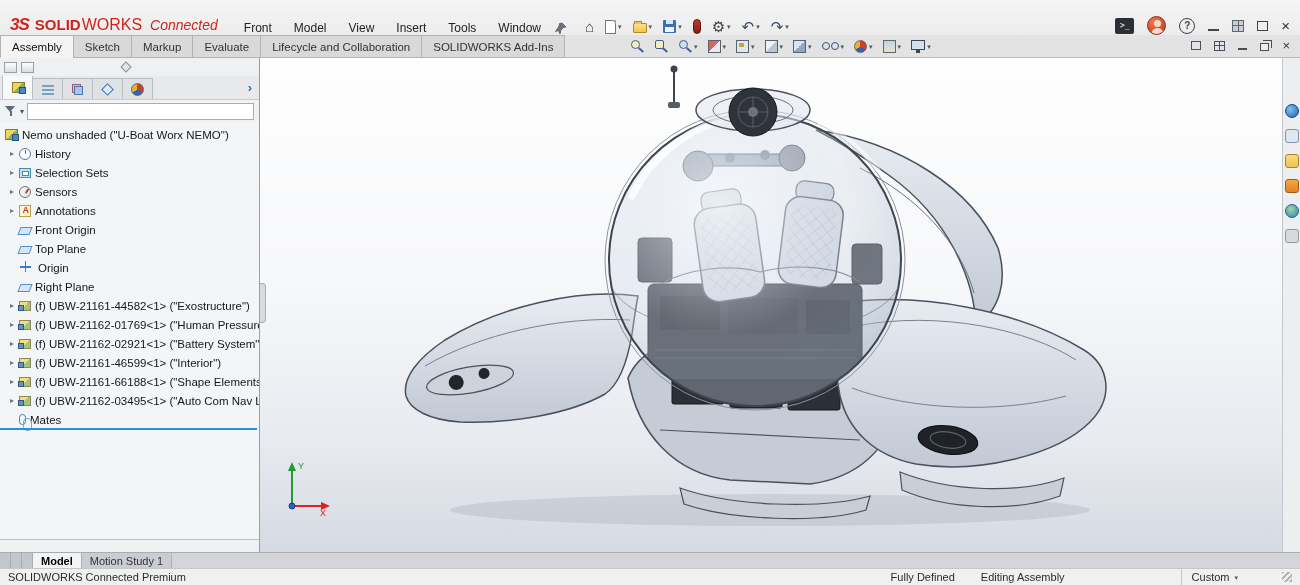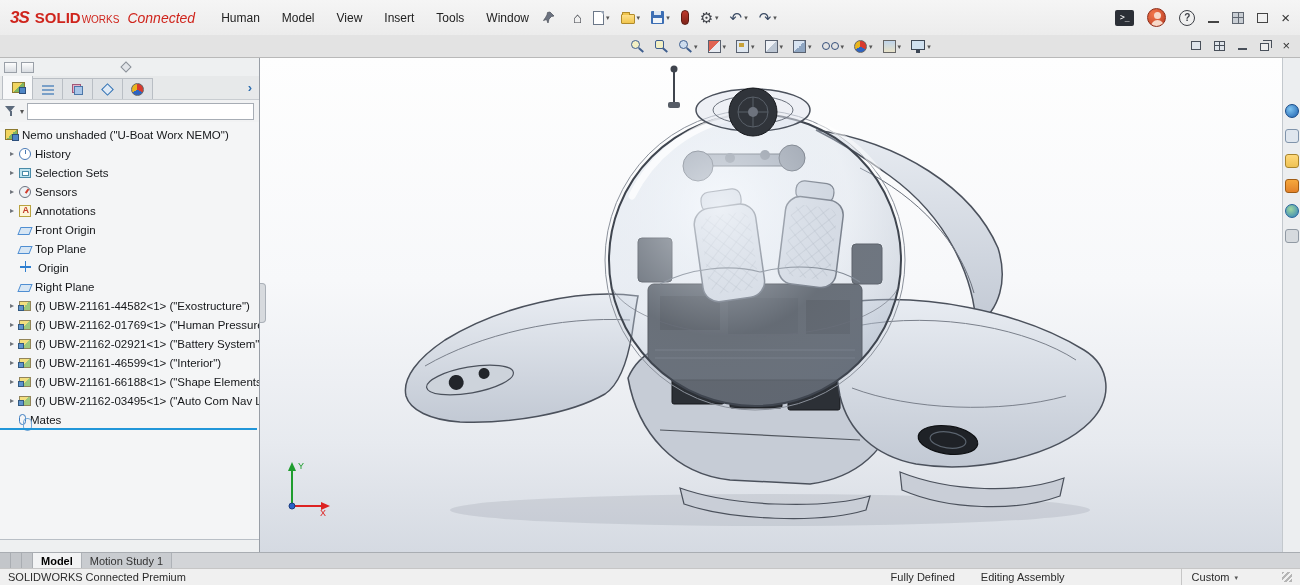--- a/index.html
+++ b/index.html
@@ -1,25 +1,25 @@
 <!DOCTYPE html>
 <html><head>
 <meta charset="utf-8">
 <style>
 *{box-sizing:border-box;margin:0;padding:0}
 html,body{width:1300px;height:585px;overflow:hidden}
 body{font-family:"Liberation Sans",sans-serif;font-size:12px;color:#1d1d1d;background:#f0f0f0}
 .app{position:relative;width:1300px;height:585px;background:#f0f0f0;overflow:hidden}
 
 
-.titlebar{position:absolute;top:0;left:0;right:0;height:35px;display:flex;align-items:center;padding:0 10px;background:linear-gradient(#f5f5f5,#ececec)}
+.titlebar{position:absolute;top:0;left:0;right:0;height:35px;display:flex;align-items:flex-end;padding:0 10px;background:linear-gradient(#f5f5f5,#ececec)}
 .brand{display:flex;align-items:baseline;gap:4px}
 .dslogo{color:#cf241c;font-weight:bold;font-style:italic;font-size:17px;letter-spacing:-1px;margin-right:2px}
 .sw-bold{color:#cf241c;font-weight:bold;font-size:15px}
-.sw-light{color:#cf241c;font-weight:normal;font-size:10px;margin-left:-3px}
+.sw-light{color:#cf241c;font-weight:normal;font-size:16px;margin-left:-3px}
 .sw-suffix{color:#cf241c;font-style:italic;font-size:14px;margin-left:4px}
 .menus{display:flex;gap:22px;margin-left:26px;color:#222}
 .pinwrap{margin-left:14px;display:flex;align-items:center}
 .qat{display:flex;align-items:center;gap:7px;margin-left:16px}
 .qbtn{display:inline-flex;align-items:center;gap:2px;padding:1px 2px;border-radius:2px}
 .caret{font-size:7px;color:#555;line-height:1}
 .gi{font-size:15px;color:#3a4a63;line-height:1}
 .gi.dark{color:#3c3f46}
 .doc-ic{width:11px;height:14px;border:1px solid #6b7788;background:#fff;position:relative}
 .doc-ic::after{content:"";position:absolute;right:-1px;top:-1px;border-style:solid;border-width:0 4px 4px 0;border-color:#ececec #9aa5b5 transparent transparent}
@@ -160,21 +160,21 @@
 <div class="app">
 
   <div class="titlebar">
     <div class="brand">
       <span class="dslogo">3S</span>
       <span class="sw-bold">SOLID</span>
       <span class="sw-light">WORKS</span>
       <span class="sw-suffix">Connected</span>
     </div>
     <nav class="menus">
-      <span>Human</span>
+      <span>Front</span>
       <span>Model</span>
       <span>View</span>
       <span>Insert</span>
       <span>Tools</span>
       <span>Window</span>
     </nav>
     <span class="pinwrap">
       <svg width="12" height="13" viewBox="0 0 12 13">
           <path d="M7 1 L11 5 L8.5 5.5 L6 8 L5 12 L3.5 8.5 L0.5 9.5 L2.5 6.5 L4 4 L4.5 1.5 Z" fill="#6b7280" stroke="#4a4f58" stroke-width="0.7"></path>
         </svg>
@@ -216,20 +216,28 @@
       <span class="avatar"></span>
       <span class="help-ic">?</span>
       <span class="win-min"></span>
       <span class="win-grid"></span>
       <span class="win-max"></span>
       <span class="win-close">×</span>
     </div>
   </div>
 
   <div class="cmdrow">
+    <div class="ctabs">
+      <span class="ctab active">Assembly</span>
+      <span class="ctab">Sketch</span>
+      <span class="ctab">Markup</span>
+      <span class="ctab">Evaluate</span>
+      <span class="ctab">Lifecycle and Collaboration</span>
+      <span class="ctab">SOLIDWORKS Add-Ins</span>
+    </div>
     <div class="hud">
       <span class="hudbtn">
           <span class="mag"></span>
         </span>
       <span class="hudbtn">
           <span class="mag area"></span>
         </span>
       <span class="hudbtn">
           <span class="mag prev"></span>
           <span class="caret">▾</span>

